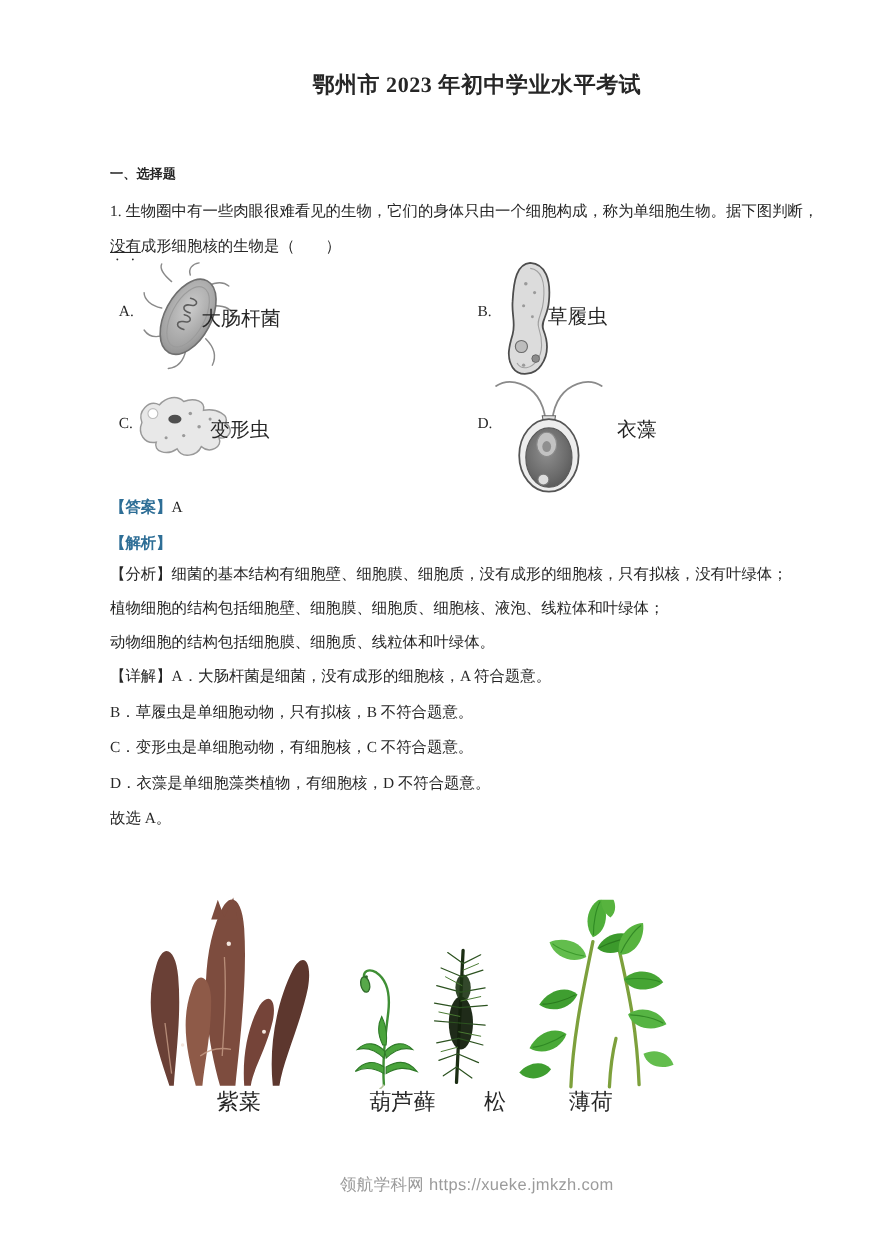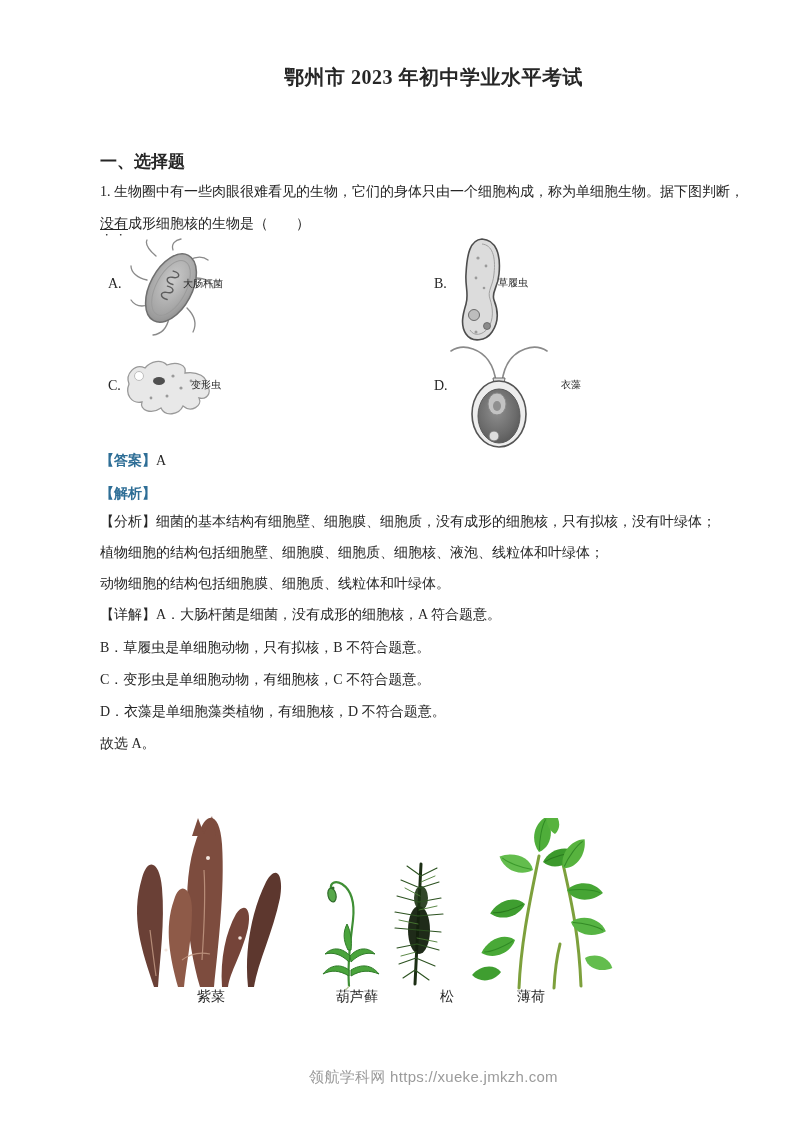--- a/index.html
+++ b/index.html
@@ -5,33 +5,33 @@
   html,body { margin:0; padding:0; }
   body {
     width:793px; height:1122px; background:#ffffff;
     font-family:"Liberation Serif", serif; color:#262626;
     position:relative; overflow:hidden;
   }
   .page { position:absolute; left:0; top:0; width:793px; height:1122px; background:#fff; }
   .abs { position:absolute; white-space:nowrap;padding-left:37px; }
   .center { left:0; width:793px; text-align:center; }
   .doc-title { font-size:20px; font-weight:bold; letter-spacing:0.5px; }
-  .section-heading { font-size:17px; font-weight:bold; }
+  .section-heading { font-size:12px; font-weight:bold; }
   .body-text { font-size:14px; }
   .tag-blue { color:#2E6E96;font-weight:bold; }
   .emph {
     -webkit-text-emphasis:filled dot #262626;
     text-emphasis:filled dot #262626;
     -webkit-text-emphasis-position:under;
     text-emphasis-position:under left;
     text-decoration:underline;
   }
   .opt-letter { font-size:14px; }
-  .opt-label { font-size:10px; }
-  .plant-label { font-size:14px;text-align:right; }
+  .opt-label { font-size:18px; }
+  .plant-label { font-size:20px;text-align:right; }
   .footer-watermark {
     font-family:Liberation Sans, sans-serif;
     font-size:15px; color:#9B9B9B; letter-spacing:0.3px;
   }
   svg { display:block; }
 </style>
 </head>
 <body>
 
 <div class="page">

